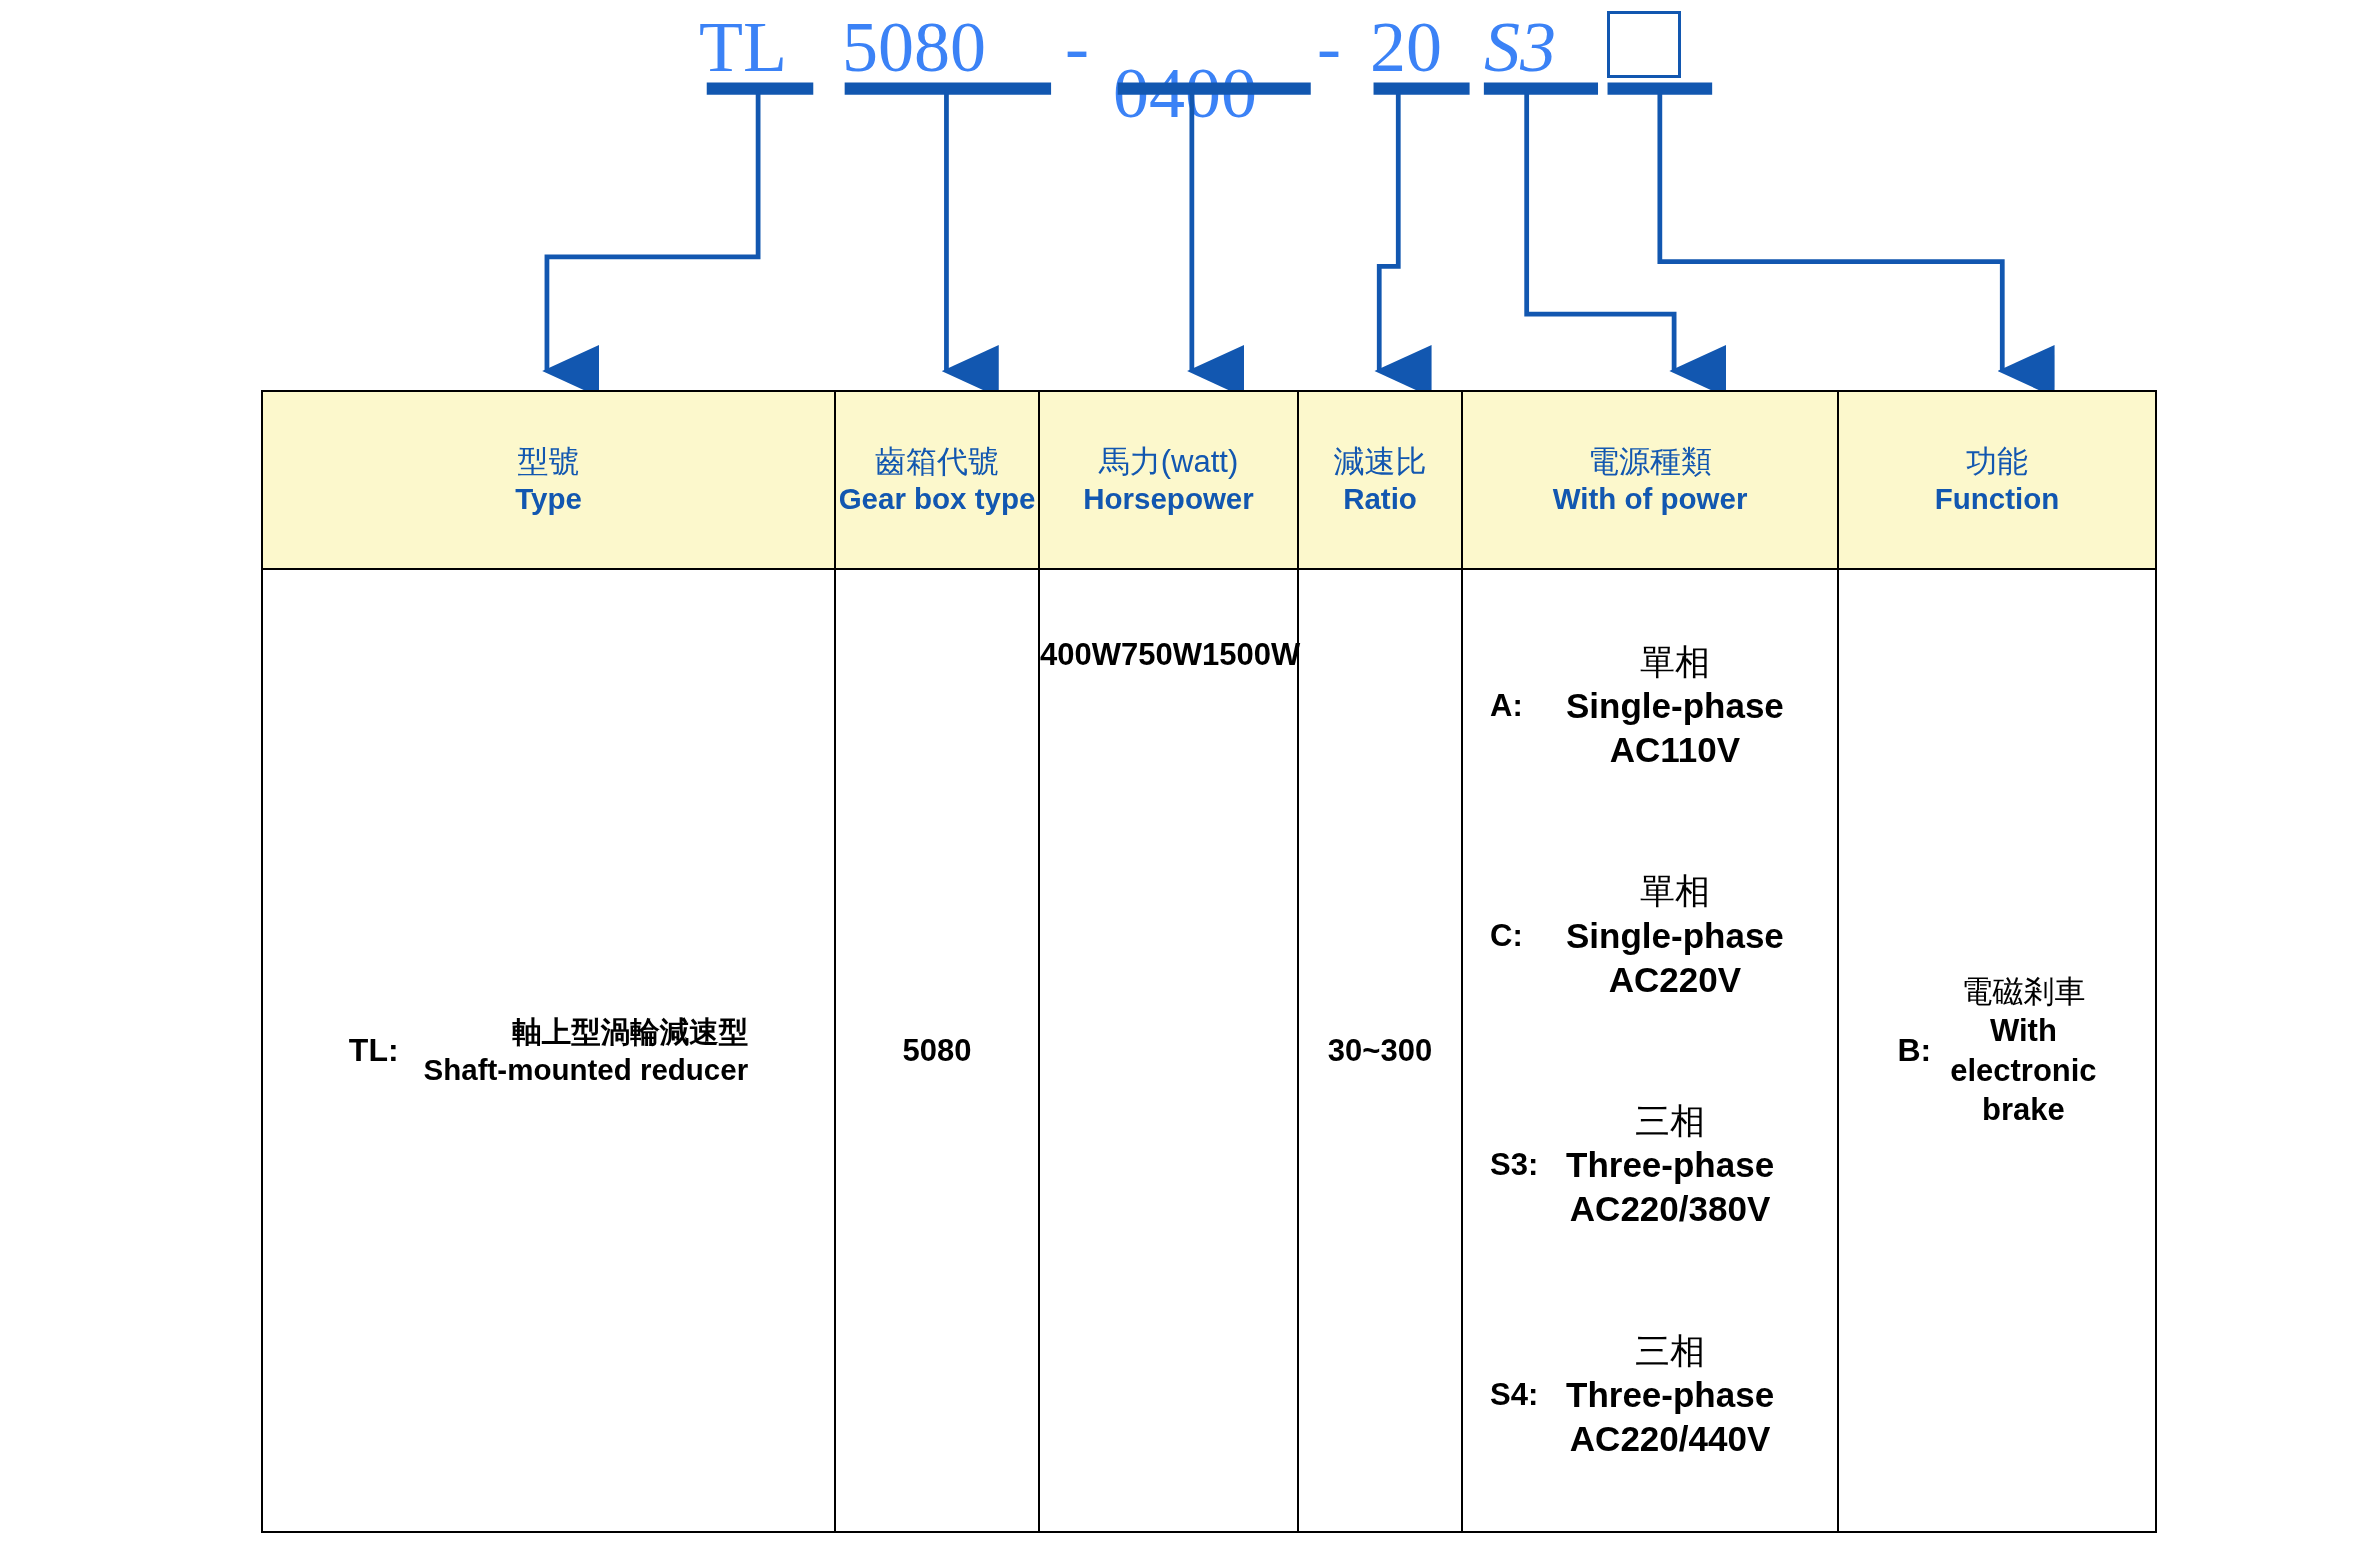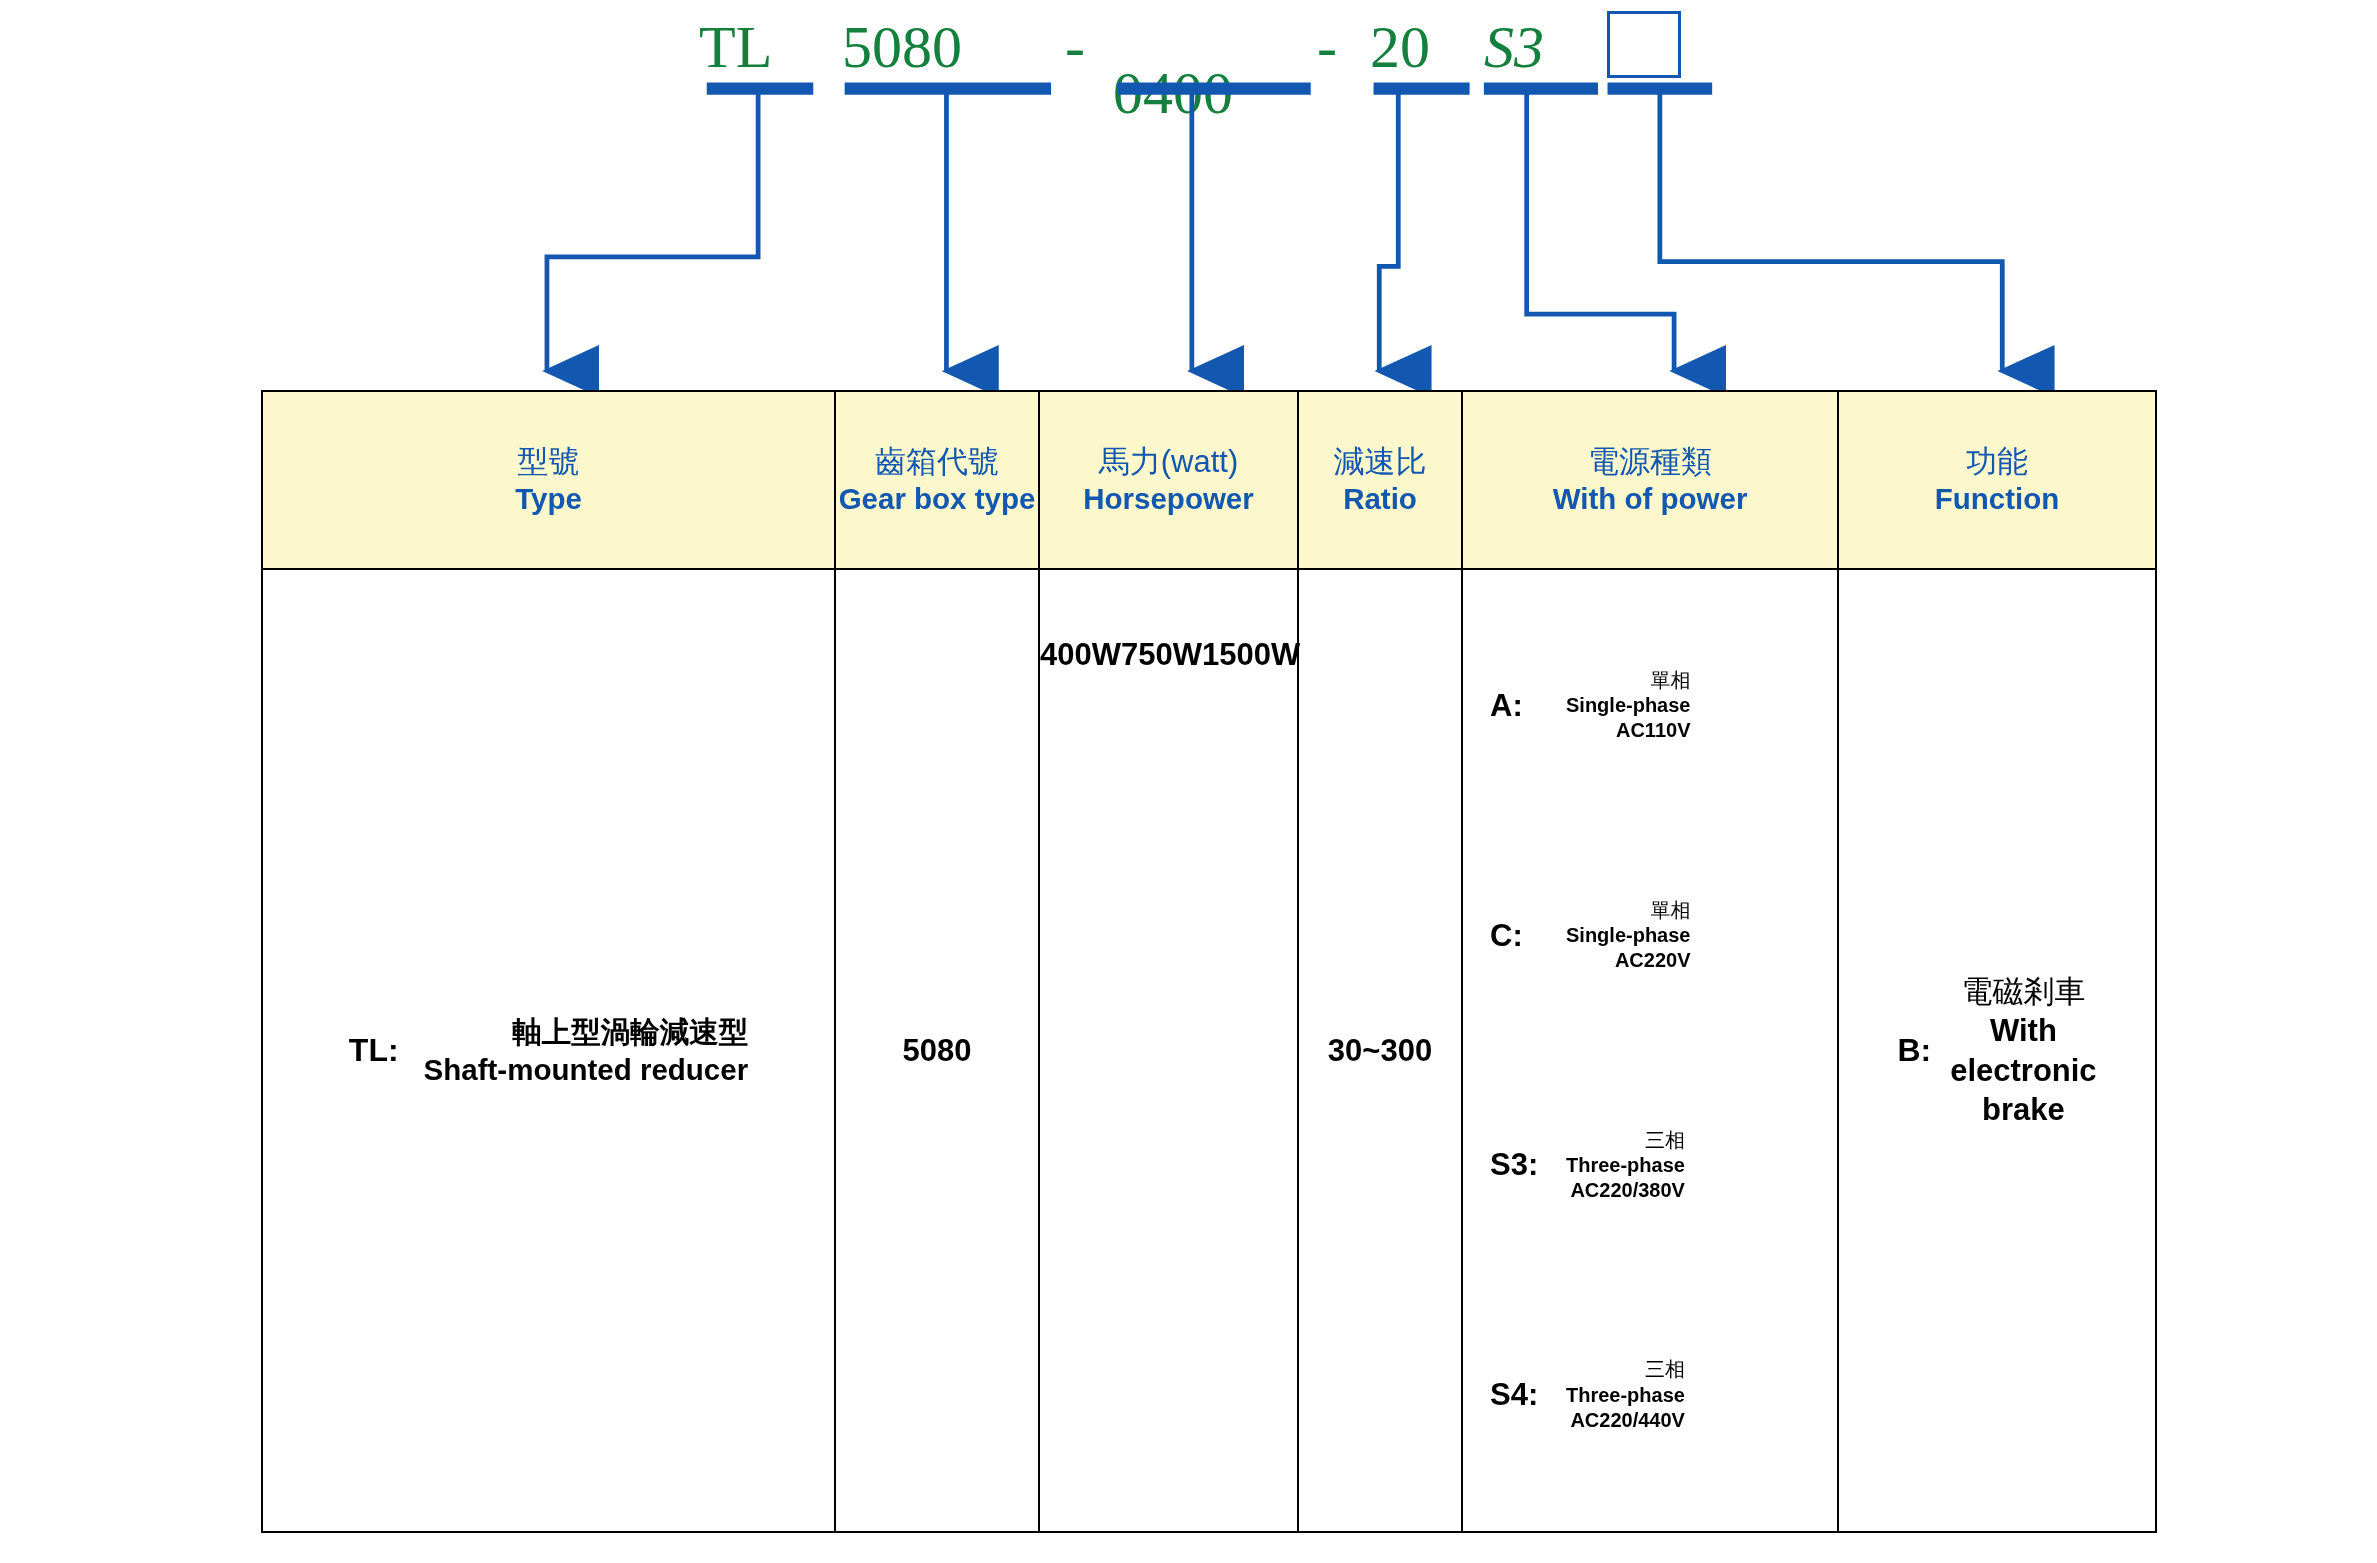--- a/index.html
+++ b/index.html
@@ -1,22 +1,22 @@
 <!DOCTYPE html>
 <html style="font-size:15px"><head>
 <meta charset="utf-8">
 <style>
   html,body{margin:0;padding:0;background:#ffffff;}
   body{width:2378px;height:1564px;position:relative;overflow:hidden;
        font-family:"Liberation Sans","DejaVu Sans",sans-serif;}
 
   
   #title-row{position:absolute;left:0;top:0;width:2378px;height:95px;}
-  .code-seg{position:absolute;color:#15803d;font-family:"Liberation Serif","DejaVu Serif",serif;
-            font-size:60px;line-height:95px;font-weight:400;white-space:nowrap;}
+  .code-seg{position:absolute;color:#3b82f6;font-family:"Liberation Serif","DejaVu Serif",serif;
+            font-size:72px;line-height:95px;font-weight:400;white-space:nowrap;}
   .code-box{position:absolute;border:3.8px solid #1257b0;box-sizing:border-box;}
 
   
   #leaders{position:absolute;left:0;top:0;width:2378px;height:1564px;pointer-events:none;}
 
   
   #spec-table{position:absolute;left:261px;top:390px;width:1893px;
               border-collapse:collapse;table-layout:fixed;}
   #spec-table td,#spec-table th{border:2.9px solid #000;padding:0;vertical-align:middle;}
   thead th{background:#fcf8cc;color:#1257b0;font-size:29.5px;font-weight:bold;
@@ -35,21 +35,21 @@
   .hp-list{display:flex;flex-direction:row;justify-content:space-around;
            height:961px;padding:67px 0 95px;box-sizing:border-box;}
   .hp-item{font-size:31px;font-weight:bold;}
 
   
   .pw-list{display:flex;flex-direction:column;justify-content:space-around;
            height:961px;padding:21px 0;box-sizing:border-box;}
   .pw-item{display:flex;align-items:center;justify-content:flex-start;
            padding-left:27px;gap:21px;}
   .pw-key{font-size:31px;font-weight:bold;min-width:55px;text-align:left;}
-  .pw-text{text-align:right;line-height:1.26;font-size:20px;font-weight:bold;}
+  .pw-text{text-align:center;line-height:1.26;font-size:35px;font-weight:bold;}
   .pw-text .cn{display:block;font-weight:normal;}
 
   
   .fn-inner{display:flex;align-items:center;justify-content:center;gap:19px;}
   .fn-key{font-size:32px;font-weight:bold;}
   .fn-text{text-align:center;line-height:1.26;font-size:31px;font-weight:bold;}
   .fn-text .cn{display:block;font-weight:normal;}
 
   .ratio-val{font-size:31px;font-weight:bold;}
   .gb-val{font-size:31px;font-weight:bold;}

